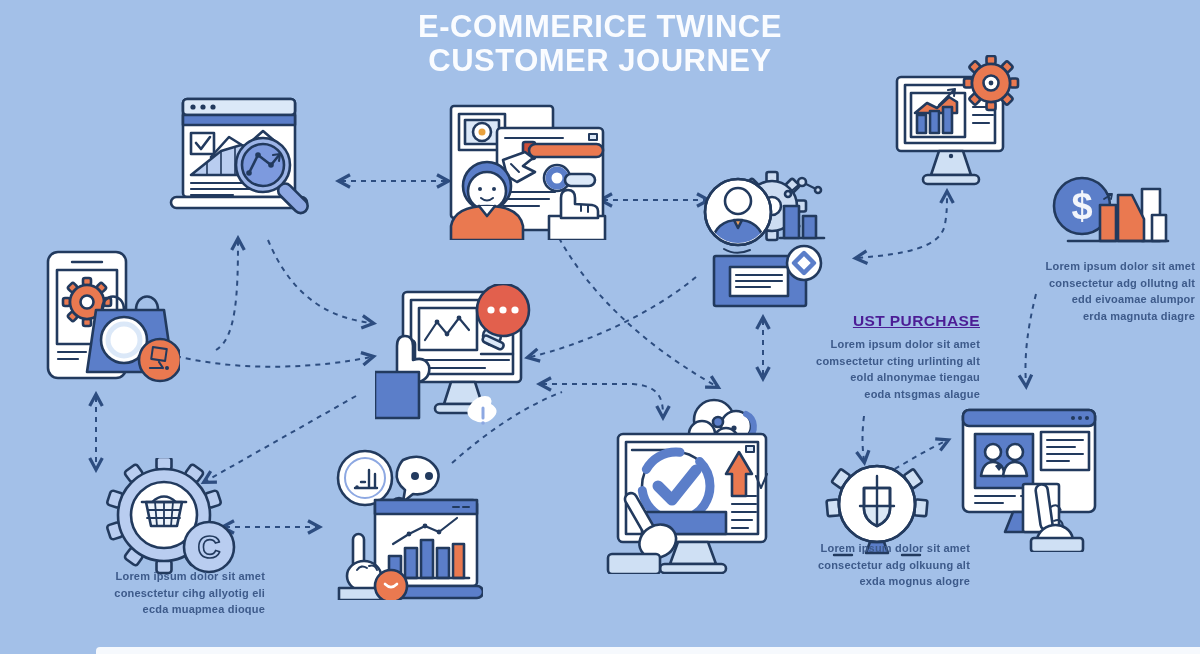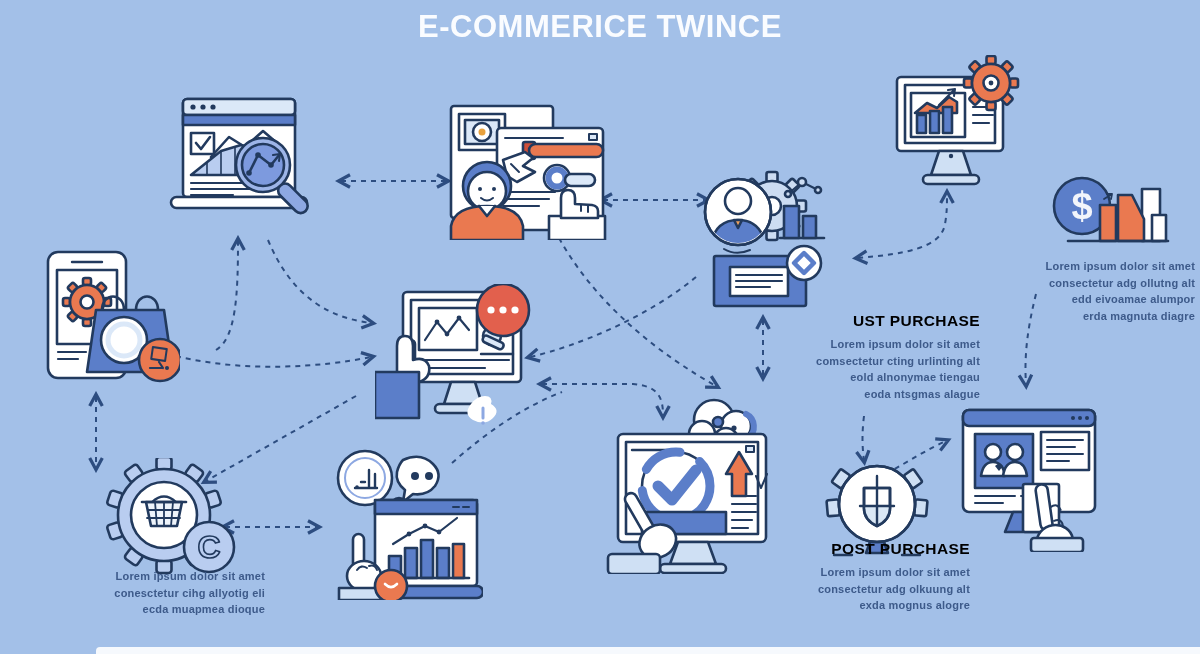--- a/index.html
+++ b/index.html
@@ -1,32 +1,33 @@
 <!DOCTYPE html>
 <html><head>
 <meta charset="utf-8">
 <style>
   html,body{margin:0;padding:0;background:#a3c0e8;font-family:"Liberation Sans",sans-serif;}
   .stage{position:relative;width:1200px;height:654px;background:#a3c0e8;overflow:hidden;}
   .title{position:absolute;top:10px;left:0;width:100%;text-align:center;
          color:#fafcff;font-weight:bold;font-size:31px;line-height:1.1;letter-spacing:.5px;}
   .abs{position:absolute;}
   .tblock{position:absolute;text-align:right;}
-  .tblock .heading{font-size:15.5px;font-weight:bold;color:#000000;letter-spacing:.4px;margin:0 0 6px 0;}
+  .tblock .heading{font-size:15.5px;font-weight:bold;color:#4c1d95;letter-spacing:.4px;margin:0 0 6px 0;text-decoration:underline;}
   .tblock .body{font-size:11px;font-weight:bold;color:#3d5a8a;line-height:1.5;white-space:pre-line;letter-spacing:.2px;}
   .bottom-strip{position:absolute;left:96px;bottom:0;width:1104px;height:7px;background:rgba(255,255,255,.9);border-radius:4px 0 0 0;}
   svg{display:block;}
 </style>
 </head>
 <body>
 
 <div class="stage">
 
   <div class="title">
     <div>E-COMMERICE TWINCE</div>
+    <div>CUSTOMER JOURNEY</div>
   </div>
 
   <svg class="abs" style="left:0;top:0" width="1200" height="654">
     <defs>
       <marker id="ah" markerWidth="9" markerHeight="9" viewBox="0 0 10 10" refX="6.5" refY="5" orient="auto-start-reverse">
         <path d="M1.5,1.5 L8,5 L1.5,8.5" fill="none" stroke="#2d4d80" stroke-width="1.8"></path>
       </marker>
     </defs>
     <g fill="none" stroke="#2d4d80" stroke-width="2" stroke-dasharray="5 5">
       <path d="M341,181 H446" marker-start="url(#ah)" marker-end="url(#ah)"></path>
@@ -427,21 +428,20 @@
 
   <div class="tblock" style="left:795px;top:312px;width:185px">
     <div class="heading">UST PURCHASE</div>
     <div class="body">Lorem ipsum dolor sit amet
 comsectetur cting urlinting alt
 eold alnonymae tiengau
 eoda ntsgmas alague</div>
   </div>
 
   <div class="tblock" style="left:775px;top:540px;width:195px">
-    <div class="heading">POST PURCHASE</div>
     <div class="body">Lorem ipsum dolor sit amet
 consectetur adg olkuung alt
 exda mognus alogre</div>
   </div>
 
   <div class="tblock" style="left:55px;top:568px;width:210px">
     <div class="body">Lorem ipsum dolor sit amet
 conesctetur cihg allyotig eli
 ecda muapmea dioque</div>
   </div>

